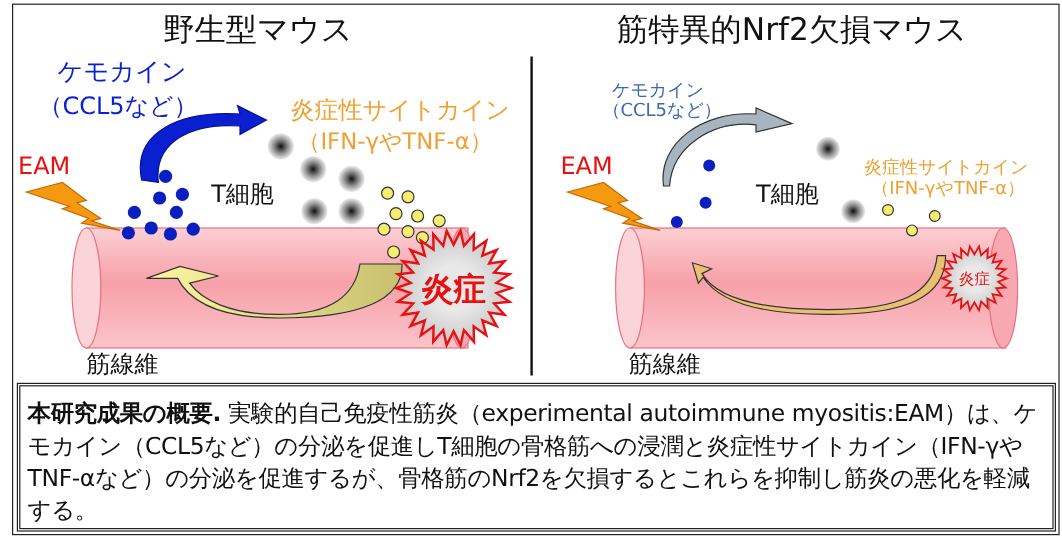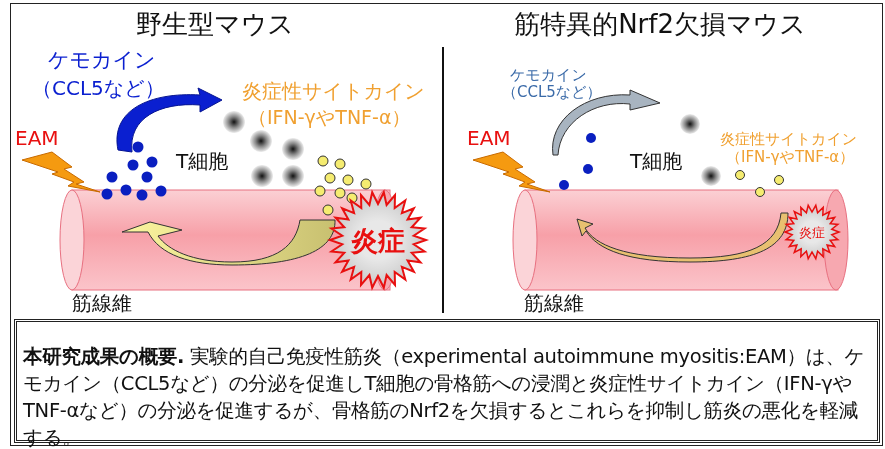--- a/index.html
+++ b/index.html
@@ -2,21 +2,21 @@
 <html><head>
 <meta charset="utf-8">
 <style>
   html, body { margin: 0; padding: 0; background: #ffffff; }
   body { width: 885px; height: 449px; position: relative; overflow: hidden;
          font-family: "DejaVu Sans", "Liberation Sans", sans-serif; }
   #frame { position: absolute; left: 10px; top: 3px; width: 873px; height: 443px;
            border: 1.5px solid #222; box-sizing: border-box; }
   #diagram { position: absolute; left: 0; top: 0; width: 885px; height: 320px; }
   #caption-box { position: absolute; left: 14px; top: 319px; width: 866px; height: 124px;
-                 border: 3px double #222; box-sizing: border-box; padding: 21px 6px 0 6px;
+                 border: 3px double #222; box-sizing: border-box; padding: 9px 6px 0 6px;
                  font-size: 19.5px; line-height: 27px; color: #111; letter-spacing: -0.3px; }
   #caption-box b { font-weight: bold; }
   svg text { font-family: "DejaVu Sans", "Liberation Sans", sans-serif; }
 </style>
 </head>
 <body>
 
 <div id="frame"></div>
 
 <svg id="diagram" width="885" height="320" viewBox="0 0 885 320">

